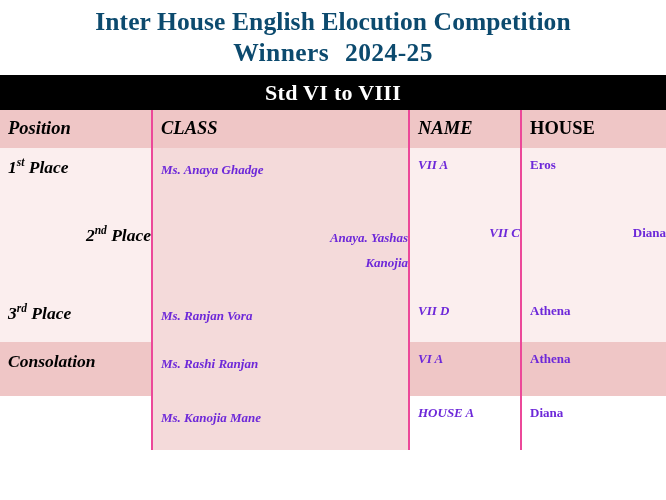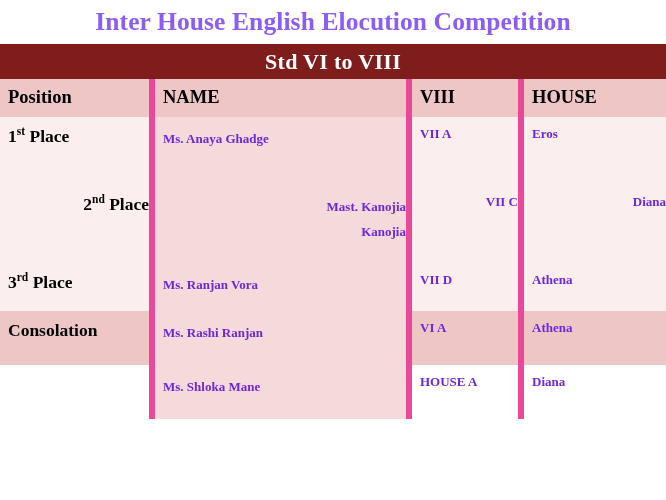--- a/index.html
+++ b/index.html
@@ -21,40 +21,40 @@
   }
   .title-block {
     text-align: center;
     padding-top: 6px;
   }
   .title-line {
     font-family: "Liberation Serif", serif;
     font-weight: bold;
     font-size: 25.5px;
     line-height: 31px;
-    color: #8b5cf6;
+    color: #0c4a6e;
     letter-spacing: 0.1px;
   }
   .title-line.second {
     letter-spacing: 0.4px;
   }
   .gap-wide { display: inline-block; width: 16px; }
 
   table.wtable {
     border-collapse: collapse;
     width: 666px;
     table-layout: fixed;
     margin-top: 7px;
   }
   table.wtable td {
     vertical-align: top;
     padding: 0;
   }
   .band {
-    background: #7f1d1d;
+    background: #000000;
     color: #ffffff;
     text-align: center;
     font-weight: bold;
     font-size: 22px;
     height: 35px;
     line-height: 35px;
     letter-spacing: 0.3px;
   }
   .hdr {
     background: #efc6c6;
@@ -68,21 +68,21 @@
   .row-light { background: #fbeeee; }
   .row-mid   { background: #f4dada; }
   .row-pink  { background: #efc6c6; }
   .row-white { background: #ffffff; }
 
   .c-pos  { width: 152px; }
   .c-name { width: 257px; }
   .c-class{ width: 112px; }
   .c-house{ width: 145px; }
 
-  td.vline-r { border-right: 6px solid #ec4899; }
+  td.vline-r { border-right: 2px solid #ec4899; font-style: italic; }
 
   .txt {
     font-family: "Liberation Serif", serif;
     font-size: 13px;
     color: #6d28d9;
     font-weight: bold;
   }
   .txt-pos {
     font-family: "Liberation Serif", serif;
     font-size: 17.5px;
@@ -102,43 +102,46 @@
   .h-pos5 { height: 54px; }
   .nm { line-height: 25px; }
 </style>
 </head>
 <body>
 
 <div class="page">
 
   <div class="title-block">
     <div class="title-line">Inter House English Elocution Competition</div>
+    <div class="title-line second">
+      <span>Winners</span><span class="gap-wide"></span><span>2024-25</span>
+    </div>
   </div>
 
   <table class="wtable">
     <colgroup>
       <col class="c-pos">
       <col class="c-name">
       <col class="c-class">
       <col class="c-house">
     </colgroup>
     <tbody>
       <tr>
         <td class="band" colspan="4">Std VI to VIII</td>
       </tr>
 
       <tr>
         <td class="hdr vline-r">
           <div class="cellpad">Position</div>
         </td>
         <td class="hdr vline-r">
+          <div class="cellpad">CLASS</div>
+        </td>
+        <td class="hdr vline-r">
           <div class="cellpad">NAME</div>
-        </td>
-        <td class="hdr vline-r">
-          <div class="cellpad">VIII</div>
         </td>
         <td class="hdr">
           <div class="cellpad">HOUSE</div>
         </td>
       </tr>
 
       <tr class="h-pos">
         <td class="row-light vline-r">
           <div class="cellpad txt-pos">
             <span>1</span><sup>st</sup>
@@ -158,21 +161,21 @@
 
       <tr class="h-pos2">
         <td class="row-light vline-r">
           <div class="cellpad txt-pos">
             <span>2</span><sup>nd</sup>
             <span>Place</span>
           </div>
         </td>
         <td class="row-mid vline-r">
           <div class="cellpad txt nm">
-            <div>Mast. Kanojia</div>
+            <div>Anaya. Yashas</div>
             <div>Kanojia</div>
           </div>
         </td>
         <td class="row-light vline-r">
           <div class="cellpad txt">VII C</div>
         </td>
         <td class="row-light">
           <div class="cellpad txt">Diana</div>
         </td>
       </tr>
@@ -208,21 +211,21 @@
         <td class="row-pink">
           <div class="cellpad txt">Athena</div>
         </td>
       </tr>
 
       <tr class="h-pos5">
         <td class="row-white vline-r">
           <div class="cellpad txt-pos"></div>
         </td>
         <td class="row-mid vline-r">
-          <div class="cellpad txt nm">Ms. Shloka Mane</div>
+          <div class="cellpad txt nm">Ms. Kanojia Mane</div>
         </td>
         <td class="row-white vline-r">
           <div class="cellpad txt">HOUSE A</div>
         </td>
         <td class="row-white">
           <div class="cellpad txt">Diana</div>
         </td>
       </tr>
     </tbody>
   </table>

